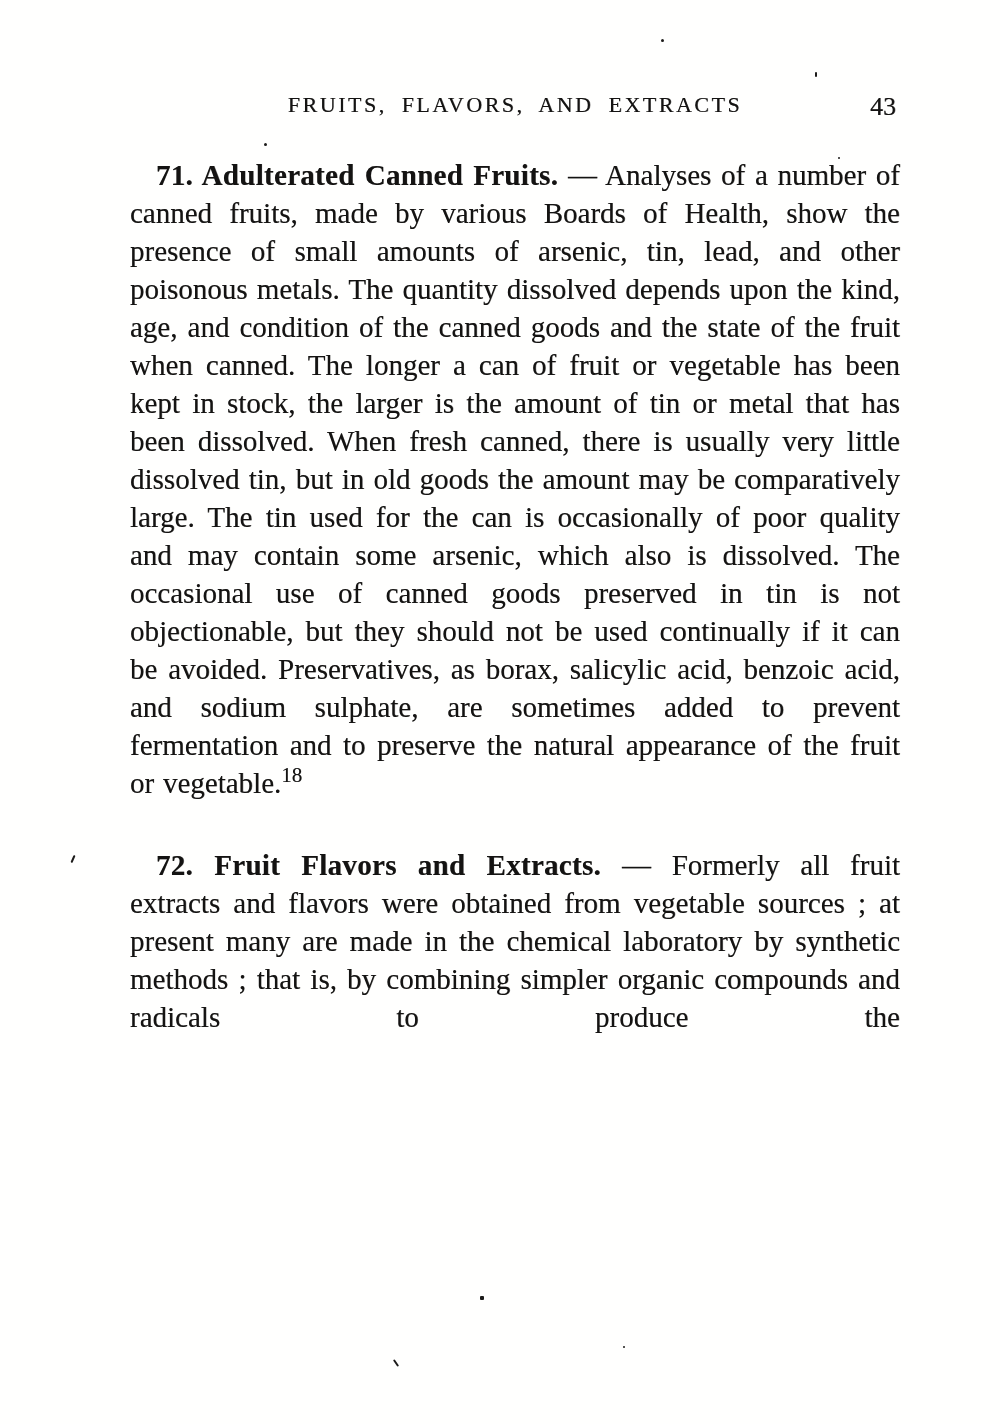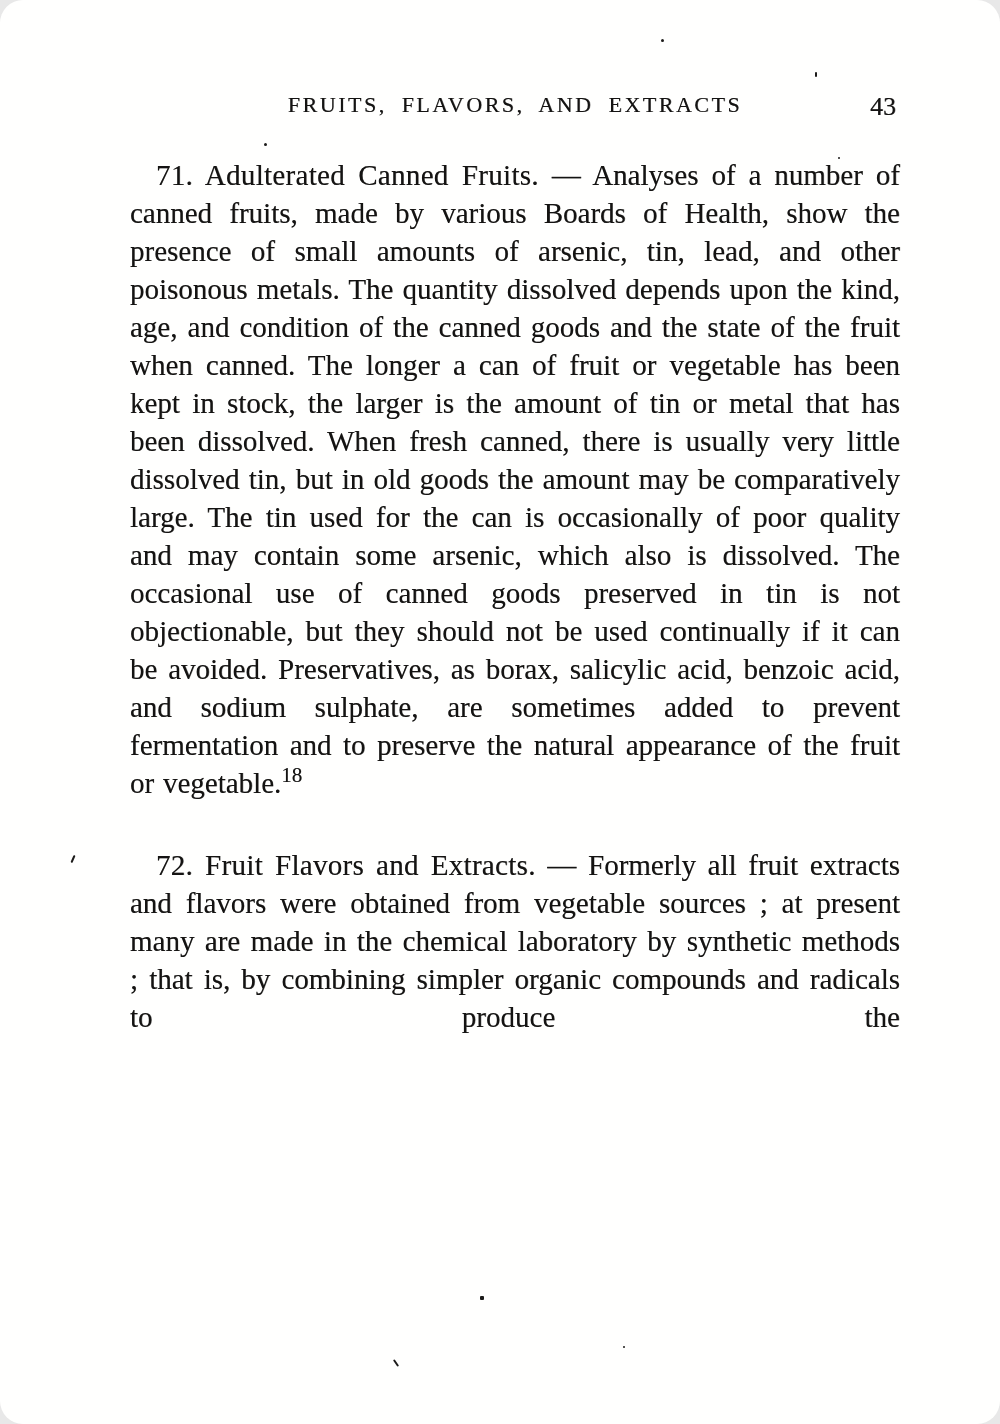--- a/index.html
+++ b/index.html
@@ -9,21 +9,20 @@
   }
   .page {
     position: relative;
     width: 1000px;
     height: 1424px;
     margin: 0 auto;
     background: #fffffe;
     color: #141312;
     font-family: "Liberation Serif", "DejaVu Serif", serif;
     overflow: hidden;
-    border-radius: 23px;
   }
   .content {
     position: absolute;
     left: 130px;
     top: 90px;
     width: 770px;
   }
   .running-header {
     position: relative;
     height: 30px;
@@ -59,21 +58,21 @@
   }
   p.para.section {
     margin-top: 20px;
     text-indent: 26px;
   }
   p.para.fill-last {
     text-align-last: justify;
     margin-top: 44px;
   }
   .heading {
-    font-weight: 400;
+    font-weight: 700;
     letter-spacing: 0.3px;
   }
   sup.footref {
     font-size: 21px;
     line-height: 0;
     vertical-align: 11px;
     letter-spacing: 0;
   }
   
   .speck {

